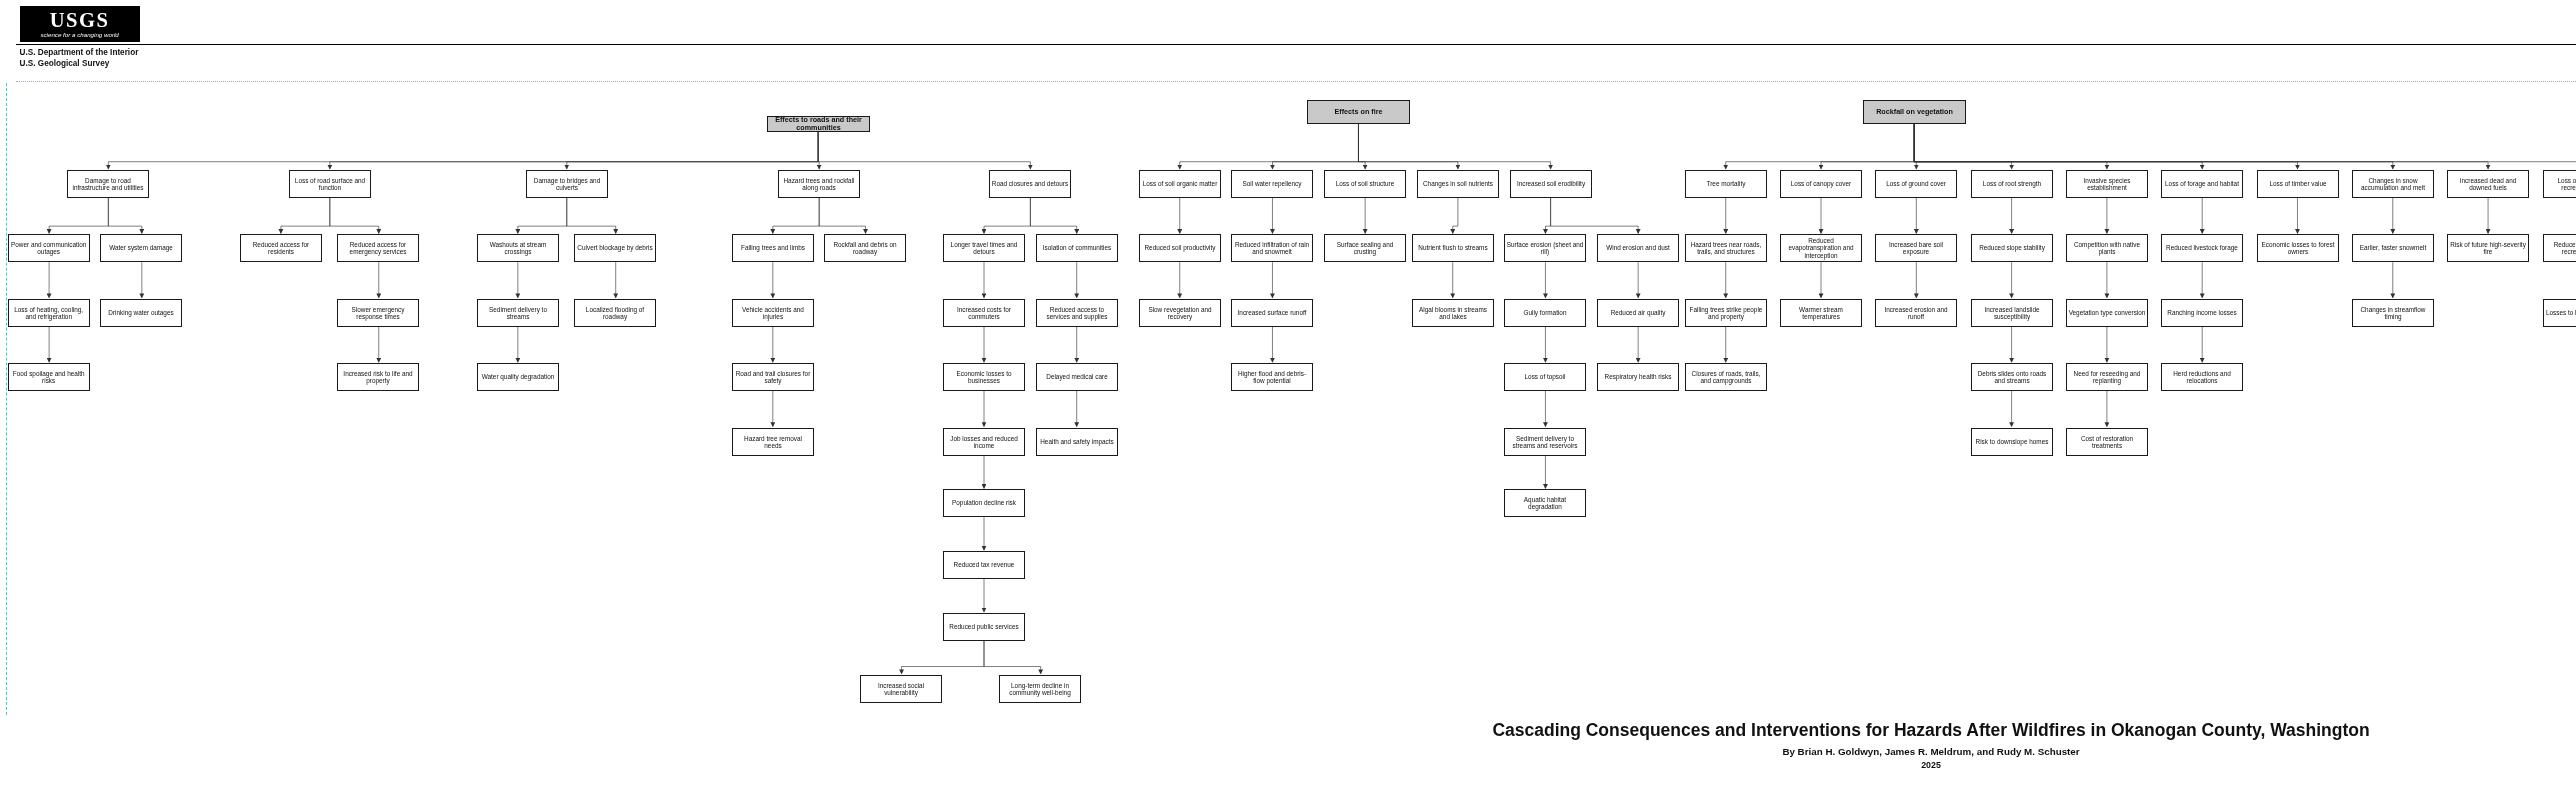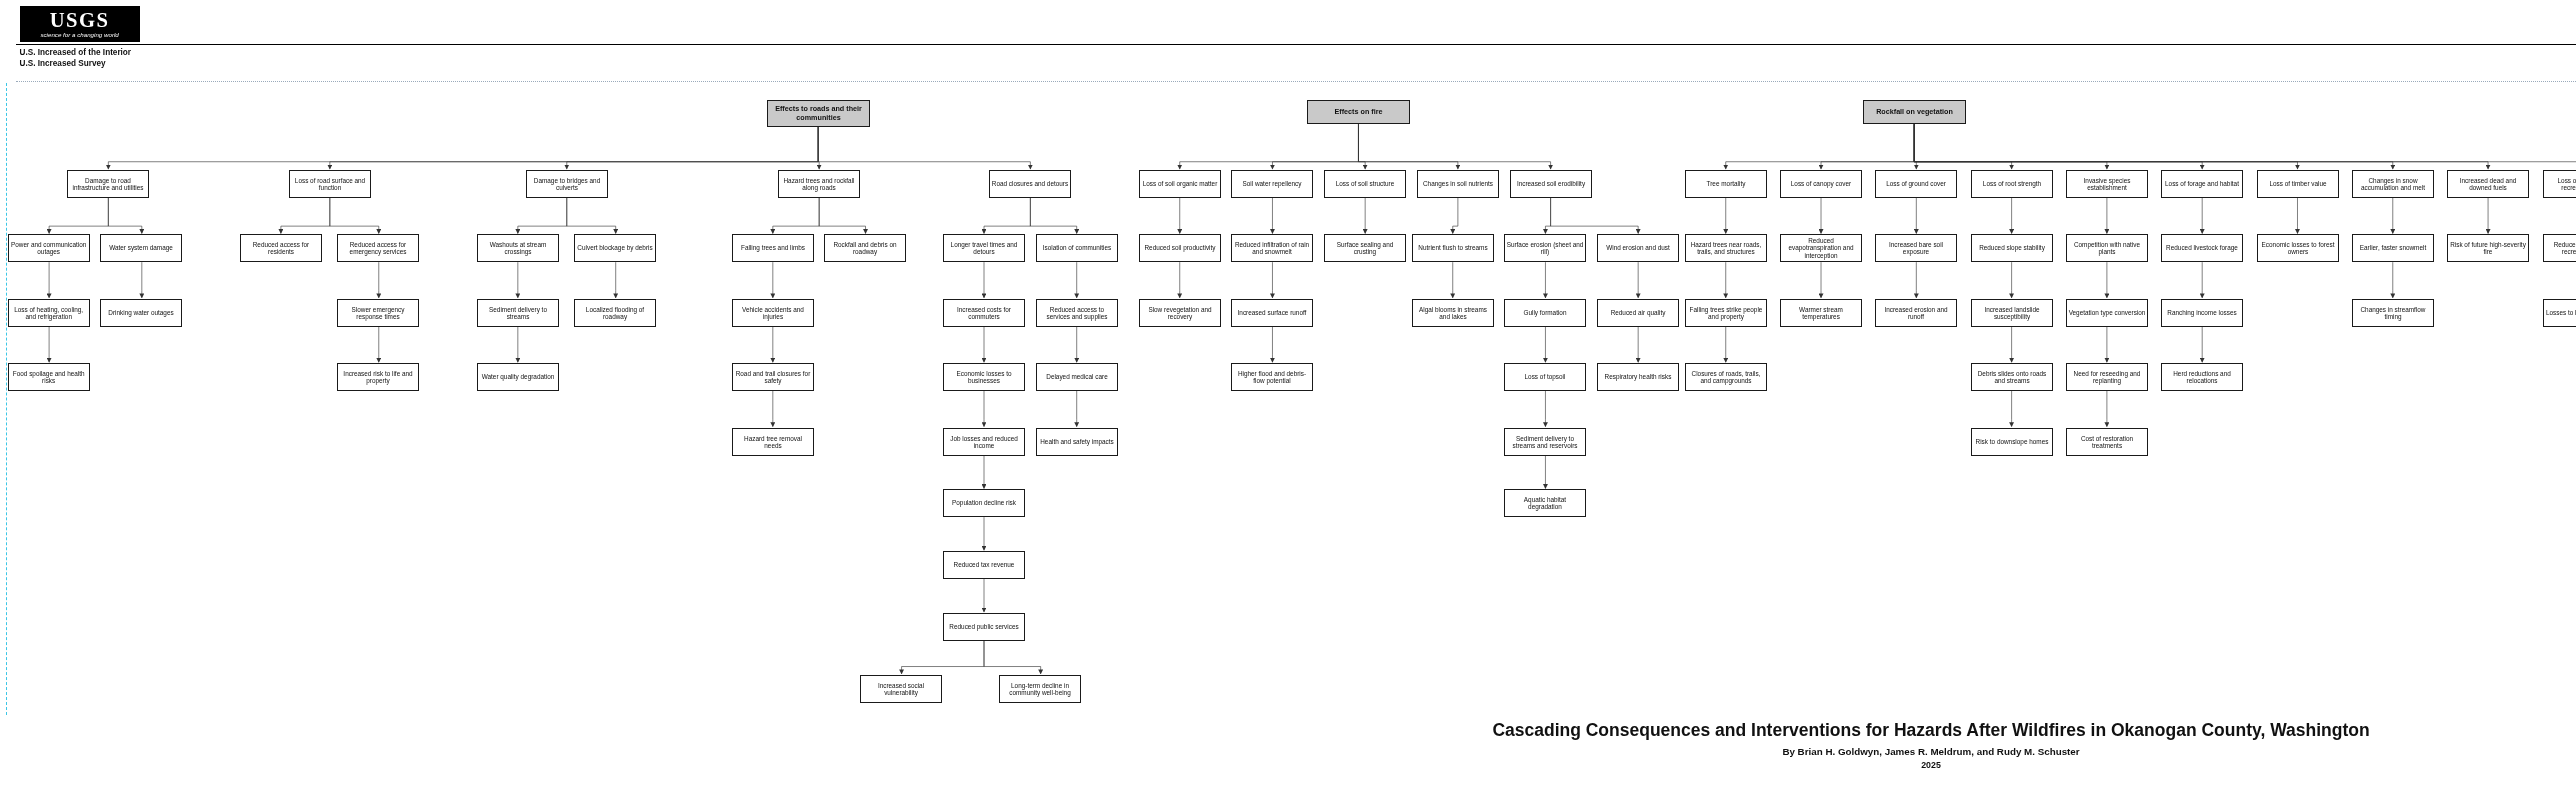--- a/index.html
+++ b/index.html
@@ -167,21 +167,21 @@
       <path d="M6625,509 L6625,564 L6625,564 L6625,578" class="edge" marker-end="url(#arrow)"></path>
       <path d="M6810,509 L6810,564 L6810,564 L6810,578" class="edge" marker-end="url(#arrow)"></path>
       <path d="M5330,634 L5330,689 L5330,689 L5330,703" class="edge" marker-end="url(#arrow)"></path>
       <path d="M5700,634 L5700,689 L5700,689 L5700,703" class="edge" marker-end="url(#arrow)"></path>
       <path d="M5885,634 L5885,689 L5885,689 L5885,703" class="edge" marker-end="url(#arrow)"></path>
       <path d="M6440,634 L6440,689 L6440,689 L6440,703" class="edge" marker-end="url(#arrow)"></path>
       <path d="M5700,759 L5700,814 L5700,814 L5700,828" class="edge" marker-end="url(#arrow)"></path>
       <path d="M5885,759 L5885,814 L5885,814 L5885,828" class="edge" marker-end="url(#arrow)"></path>
       <path d="M5885,884 L5885,934 L5885,934 L5885,948" class="edge" marker-end="url(#arrow)"></path>
     </svg>
-<div class="node header" style="left: 767px; top: 100px; width: 103px; height: 27px;">
+<div class="node header" style="left: 767px; top: 116px; width: 103px; height: 16px;">
       <span>Effects to roads and their communities</span>
     </div>
     <div class="node header" style="left: 1307px; top: 100px; width: 103px; height: 24px;">
       <span>Effects on fire</span>
     </div>
     <div class="node header" style="left: 1863px; top: 100px; width: 103px; height: 24px;">
       <span>Rockfall on vegetation</span>
     </div>
     <div class="node" style="left: 67px; top: 170px; width: 82px; height: 28px;">
       <span>Damage to road infrastructure and utilities</span>
@@ -460,22 +460,22 @@
       <span>Cost of restoration treatments</span>
     </div>
   </div>
 
 <div class="usgs-logo">
   <div class="usgs-word">USGS</div>
   <div class="usgs-tag">science for a changing world</div>
 </div>
 <div class="mast-rule"></div>
 <div class="mast-left">
-  <div>U.S. Increased of the Interior</div>
-  <div>U.S. Increased Survey</div>
+  <div>U.S. Department of the Interior</div>
+  <div>U.S. Geological Survey</div>
 </div>
 
 <div class="neatline-top"></div>
 <div class="regmark-left"></div>
 
 <div class="title-block">
   <div class="plate-title">Cascading Consequences and Interventions for Hazards After Wildfires in Okanogan County, Washington</div>
   <div class="plate-authors">By Brian H. Goldwyn, James R. Meldrum, and Rudy M. Schuster</div>
   <div class="plate-year">2025</div>
 </div>

